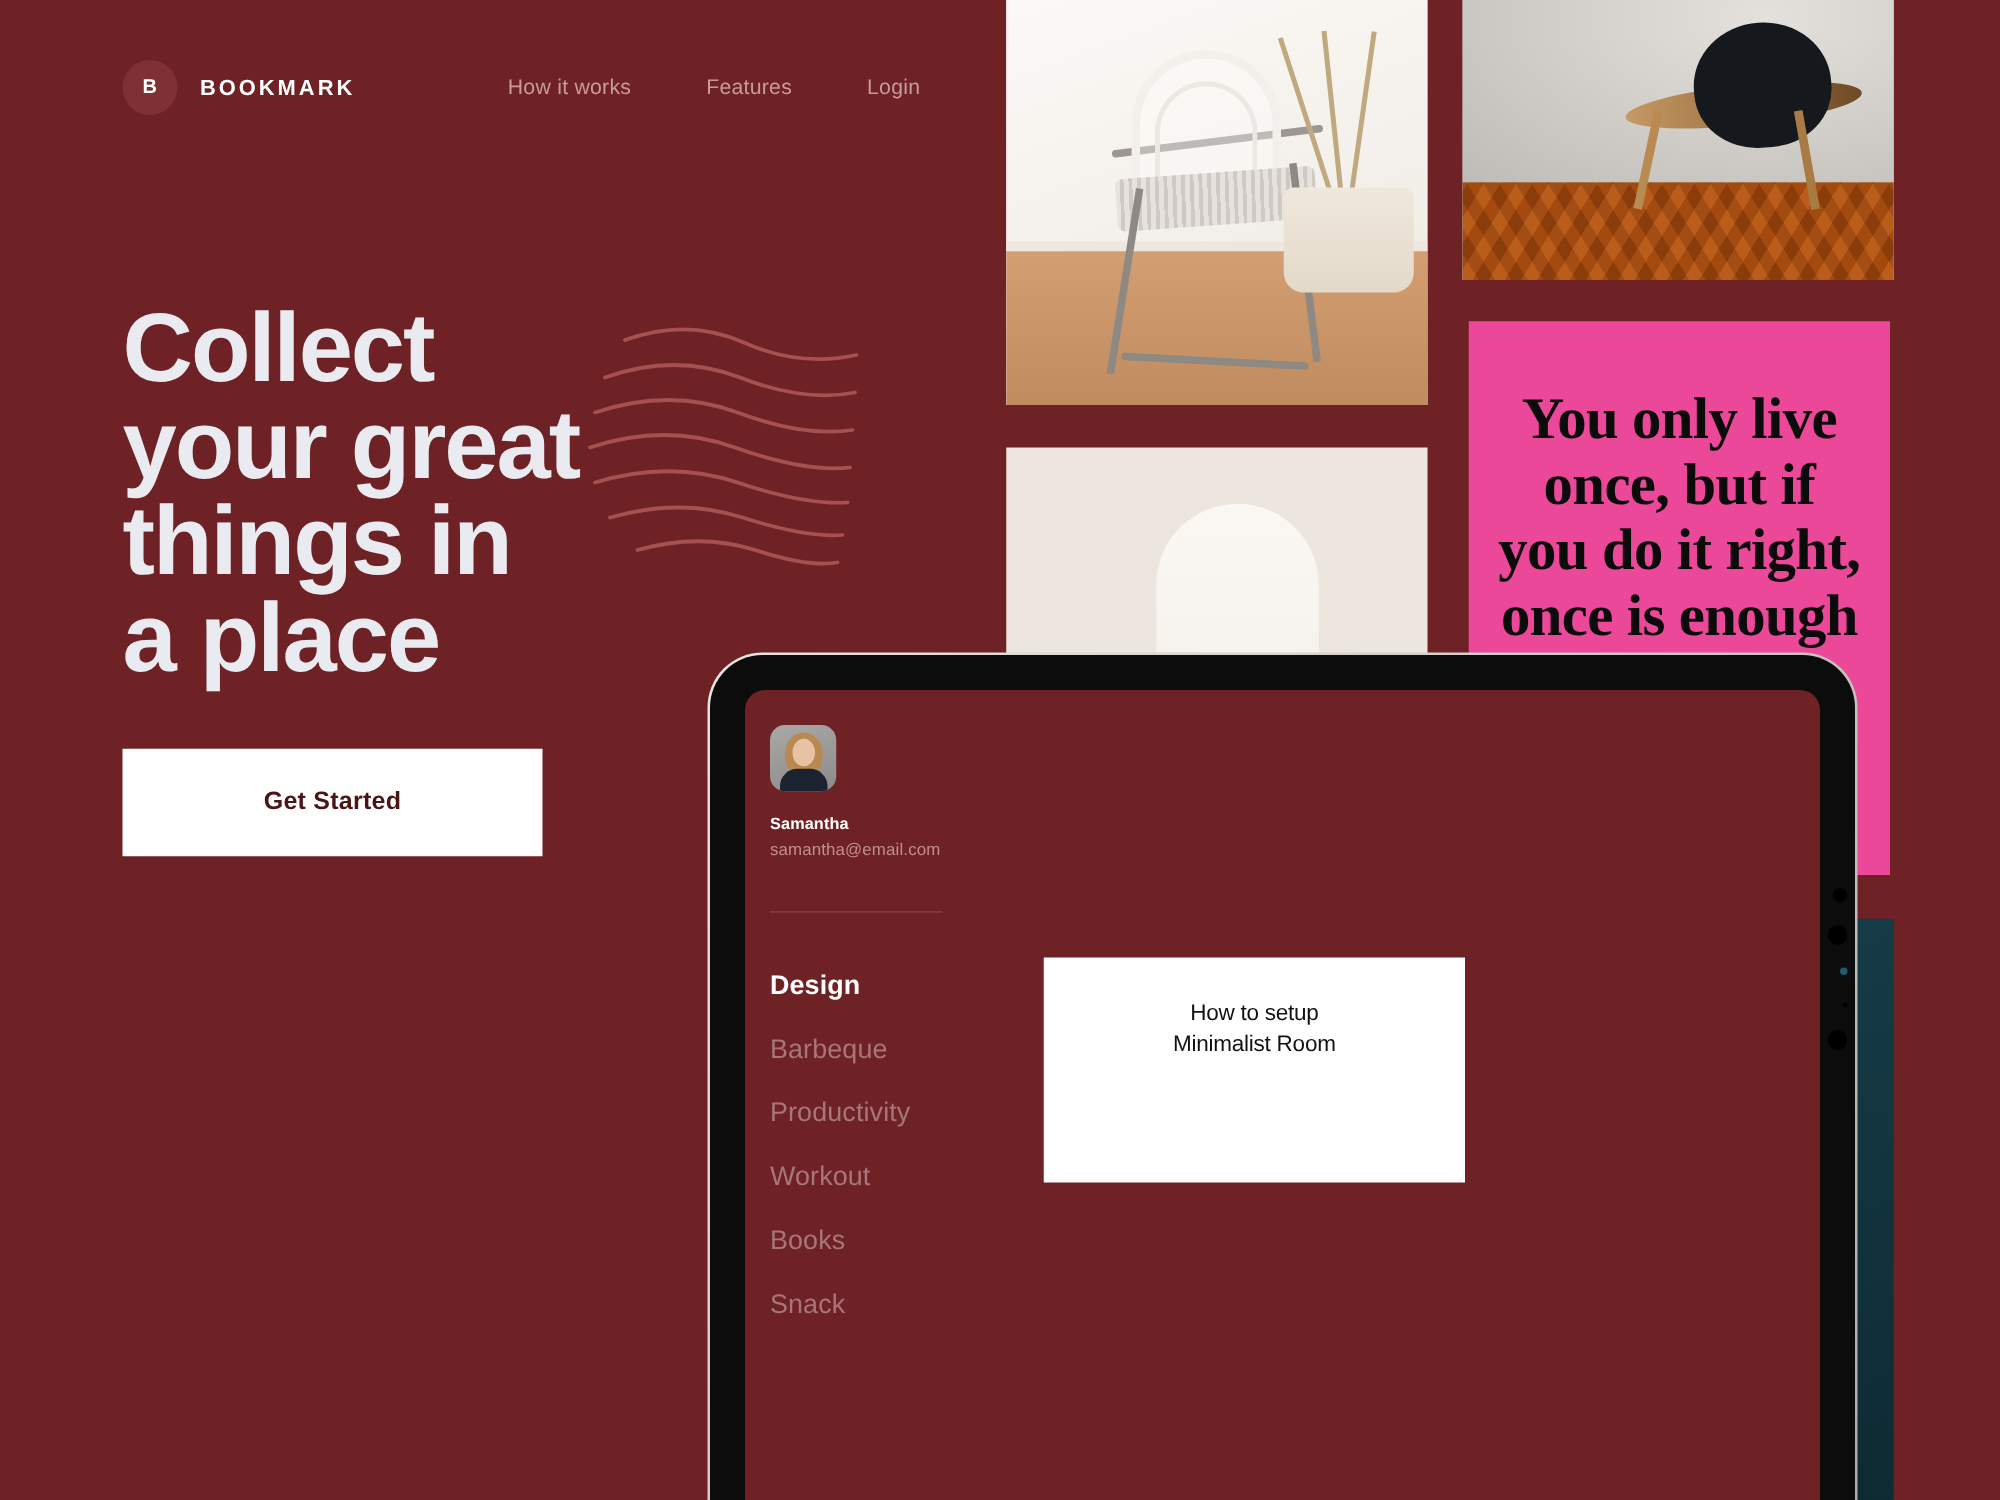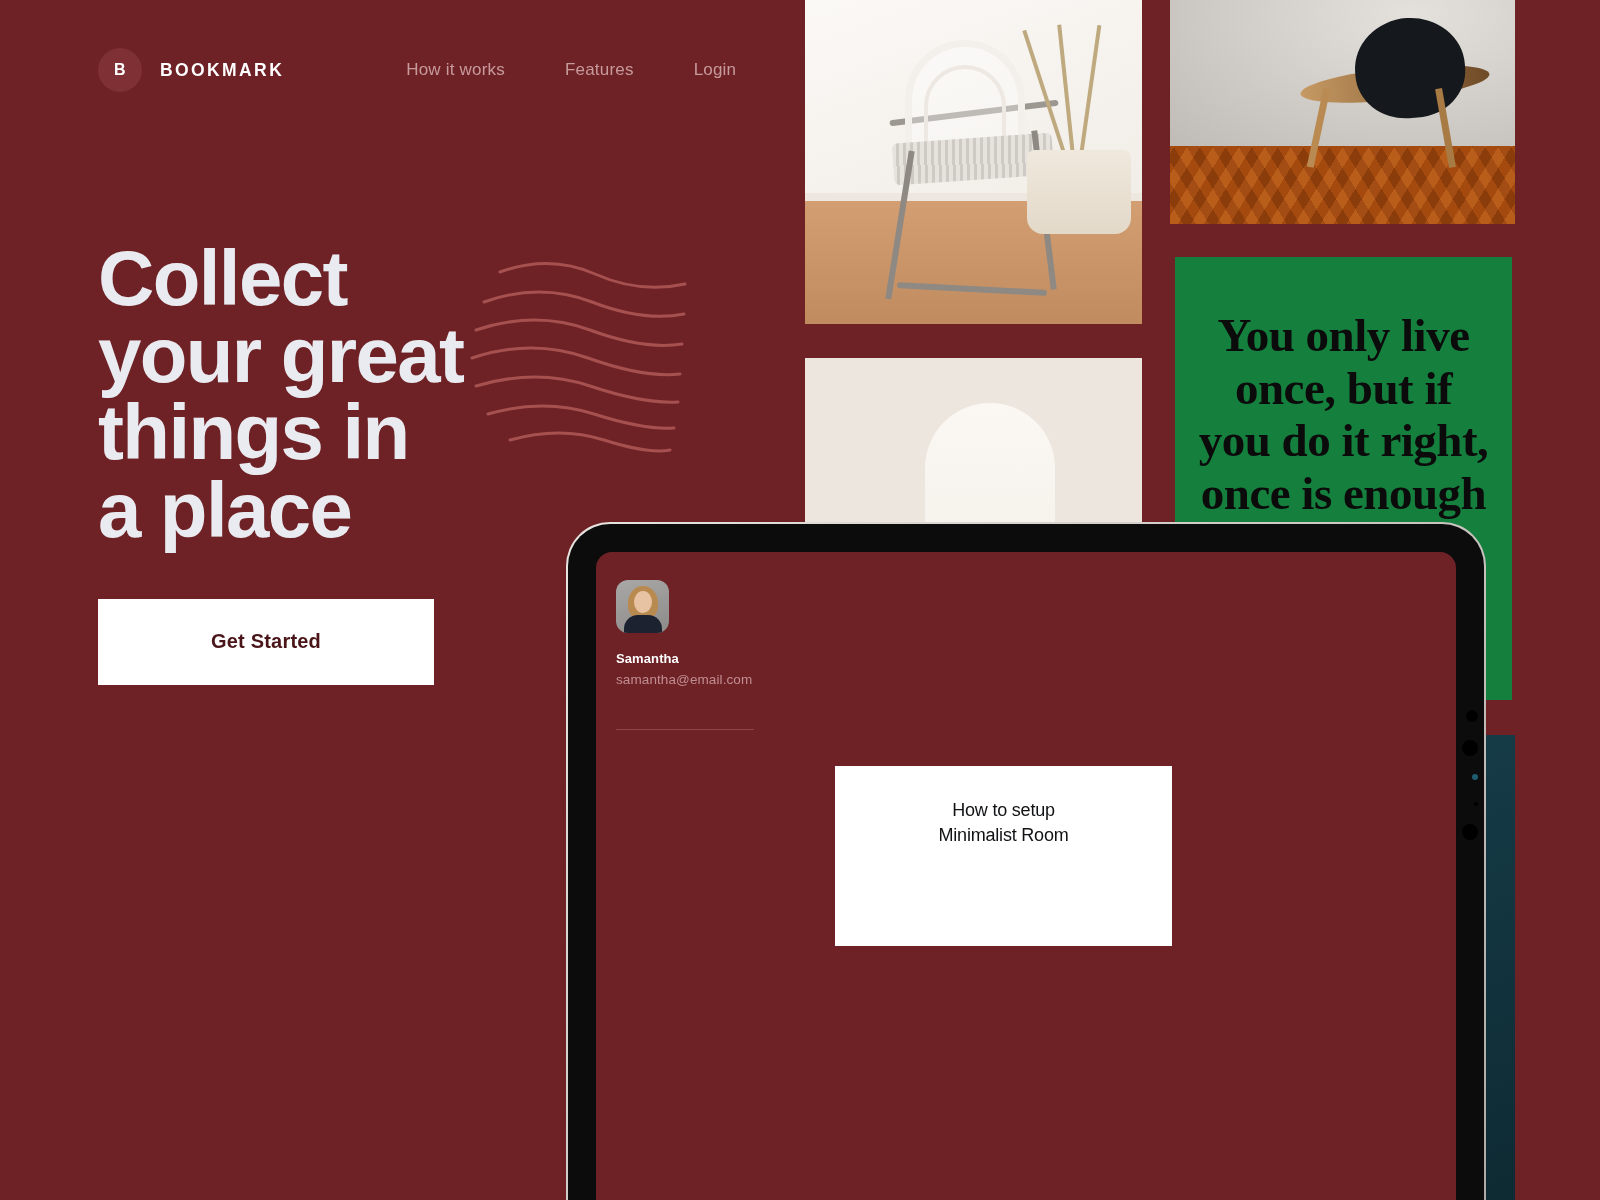--- a/index.html
+++ b/index.html
@@ -126,21 +126,21 @@
   .ph-mug .handle{position:absolute;left:246px;top:132px;width:22px;height:24px;
     border:5px solid #F2EFEA;border-radius:50%;border-right-color:transparent;}
   .ph-mug .chairback{position:absolute;left:92px;top:62px;width:104px;height:28px;
     background:#17181A;border-radius:16px;transform:rotate(-10deg);}
   .ph-mug .spindle1{position:absolute;left:108px;top:82px;width:9px;height:160px;background:#18191B;transform:rotate(5deg);}
   .ph-mug .spindle2{position:absolute;left:176px;top:80px;width:7px;height:150px;background:#6F451F;transform:rotate(-3deg);}
 
   
   .quote-card {
     position:absolute; left:1175px; top:257px; width:337px; height:443px;
-    background:#15803d; z-index:2;
+    background:#ec4899; z-index:2;
     display:flex; align-items:flex-start; justify-content:center; padding-top:52px;
   }
   .quote-text {
     font-family:"Liberation Serif", serif;
     font-weight:bold; font-size:47px; line-height:1.12; color:#0B0B0C;
     text-align:center; letter-spacing:-0.5px; width:300px;
   }
 
   
   .ph-lamp { left:1170px; top:735px; width:345px; height:465px; background:#143741; z-index:2; }
@@ -311,20 +311,28 @@
 
       <div class="app-sidebar">
         <div class="avatar">
           <div class="hair"></div>
           <div class="face"></div>
           <div class="body"></div>
         </div>
         <div class="user-name">Samantha</div>
         <div class="user-email">samantha@email.com</div>
         <div class="divider"></div>
+        <div class="menu">
+          <div class="menu-item active">Design</div>
+          <div class="menu-item">Barbeque</div>
+          <div class="menu-item">Productivity</div>
+          <div class="menu-item">Workout</div>
+          <div class="menu-item">Books</div>
+          <div class="menu-item">Snack</div>
+        </div>
       </div>
 
       <div class="app-main">
         <div class="article-card">
           <div class="article-title">How to setup
 Minimalist Room</div>
         </div>
       </div>
 
     </div>

